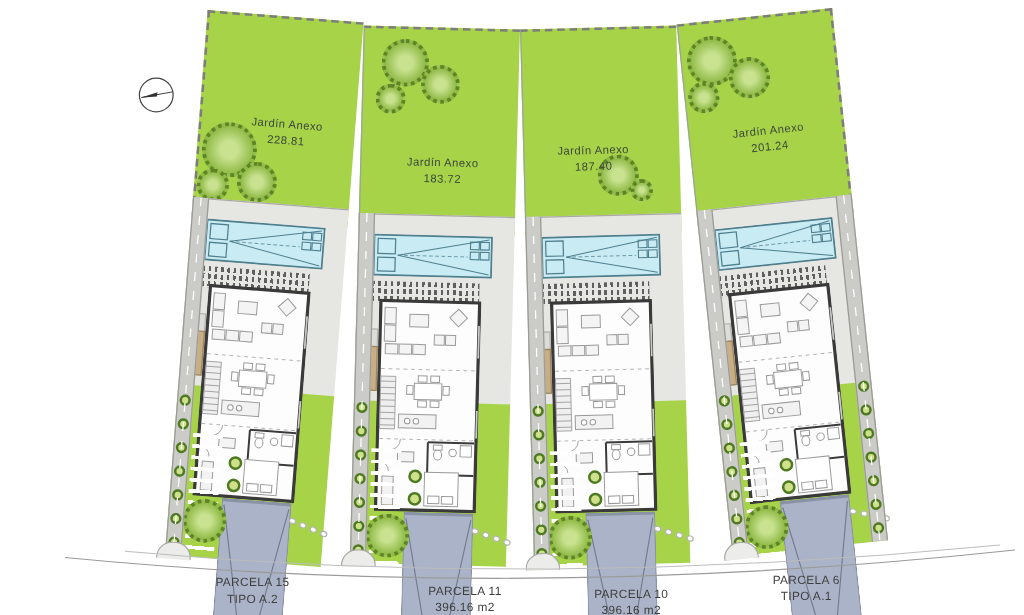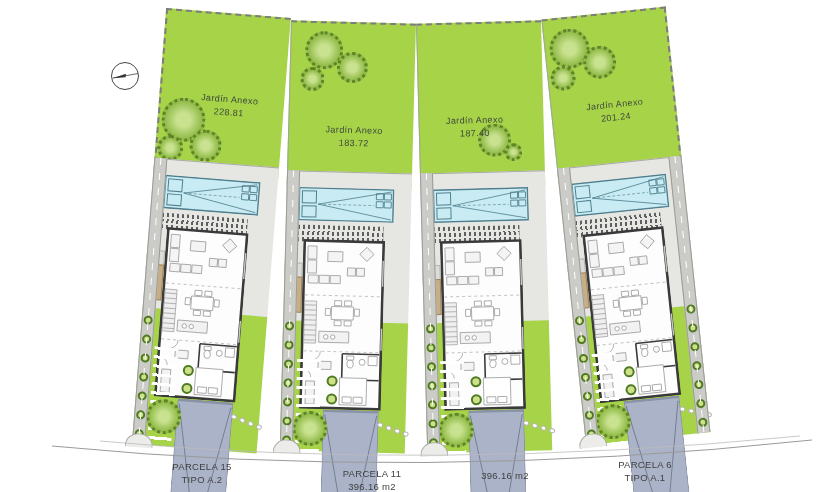--- a/index.html
+++ b/index.html
@@ -388,20 +388,21 @@
 
   <div class="plot-label l12">
     <div>PARCELA 15</div>
     <div>TIPO A.2</div>
   </div>
   <div class="plot-label l11">
     <div>PARCELA 11</div>
     <div>396.16 m2</div>
   </div>
   <div class="plot-label l10">
+    <div>PARCELA 10</div>
     <div>396.16 m2</div>
   </div>
   <div class="plot-label l9">
     <div>PARCELA 6</div>
     <div>TIPO A.1</div>
   </div>
 
 </div>
 
 </body></html>

